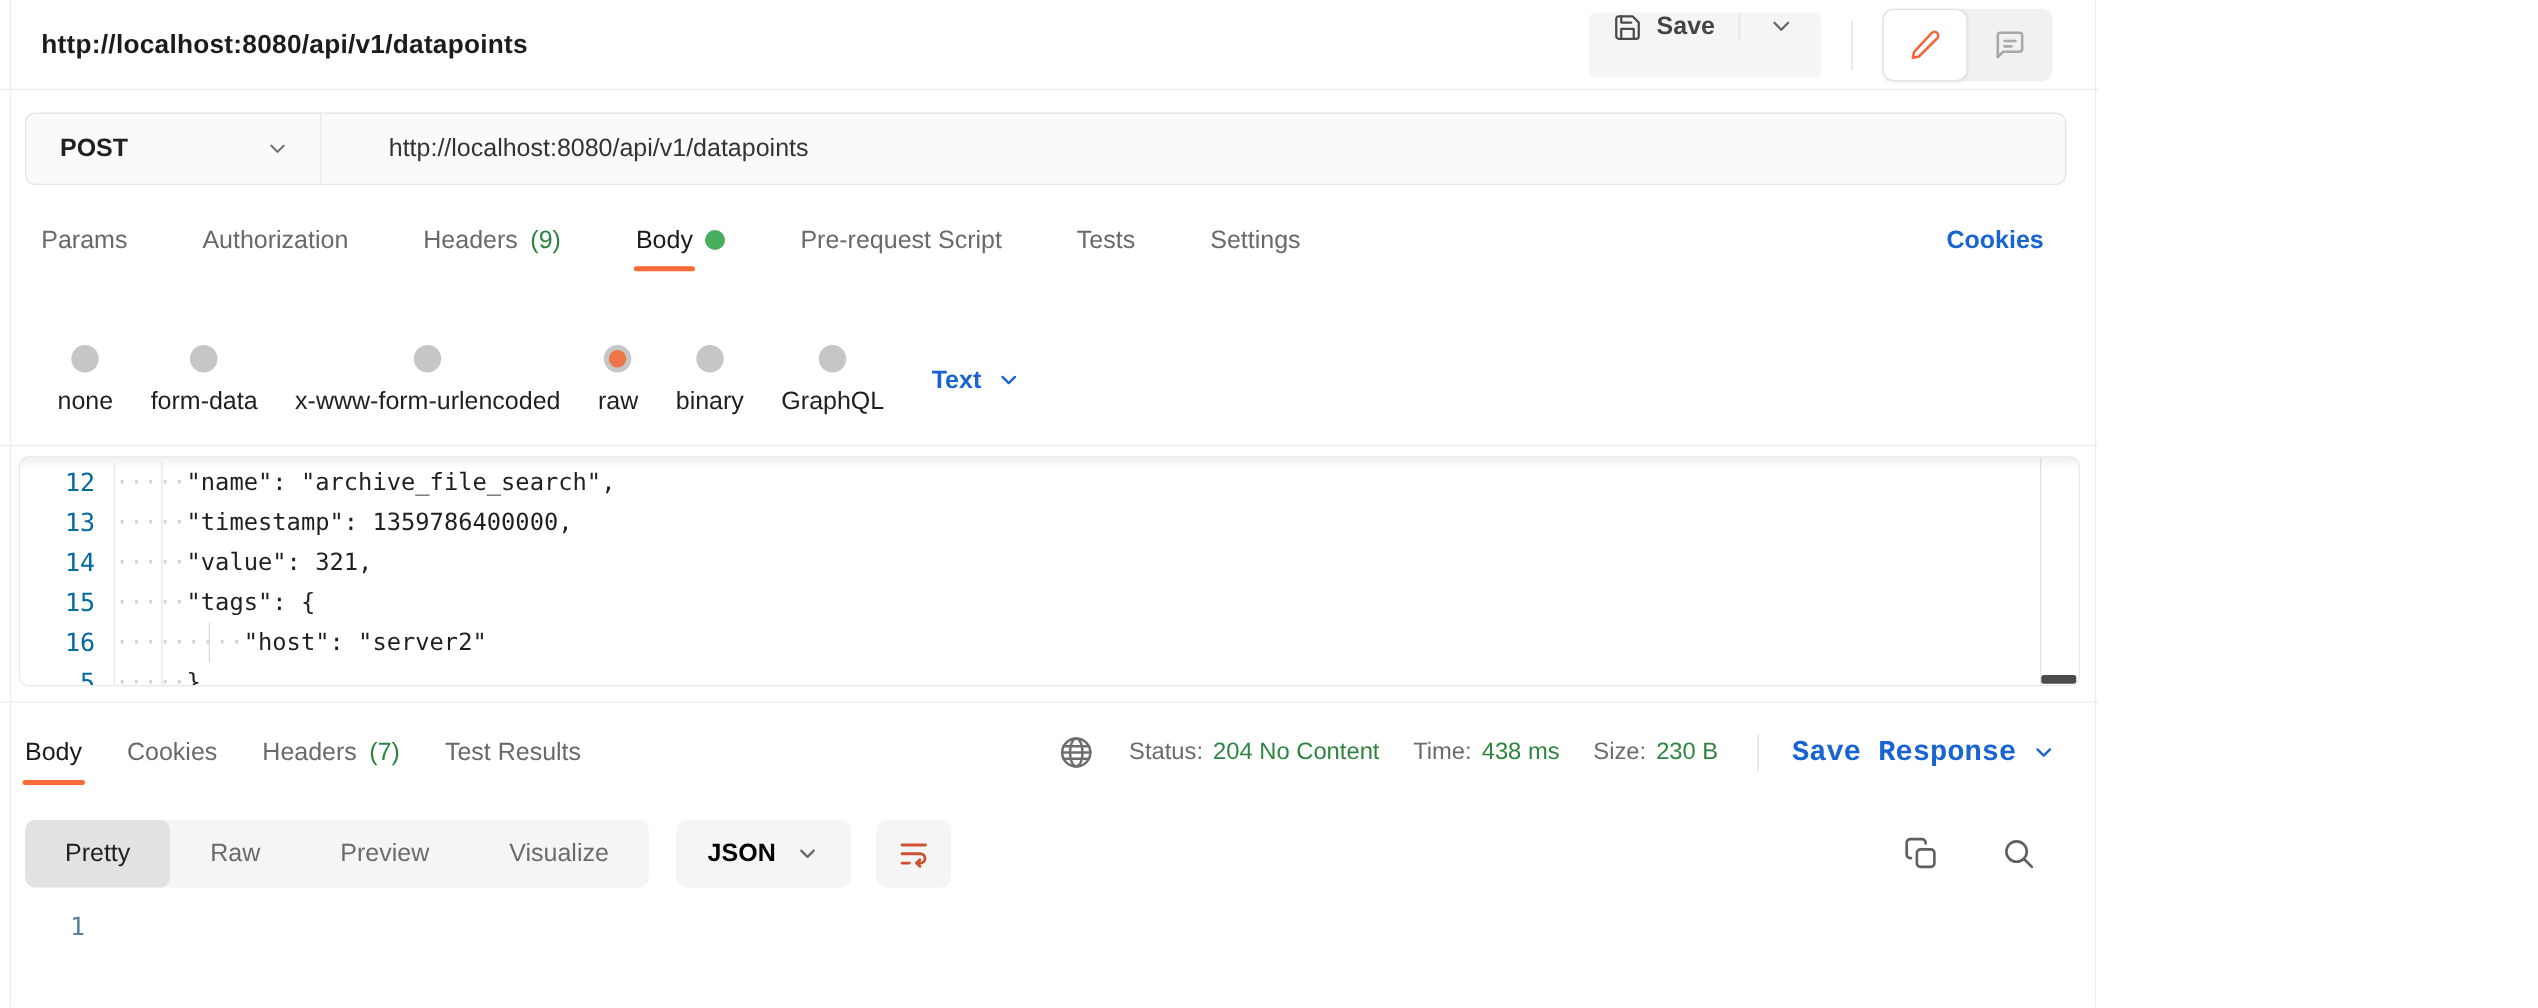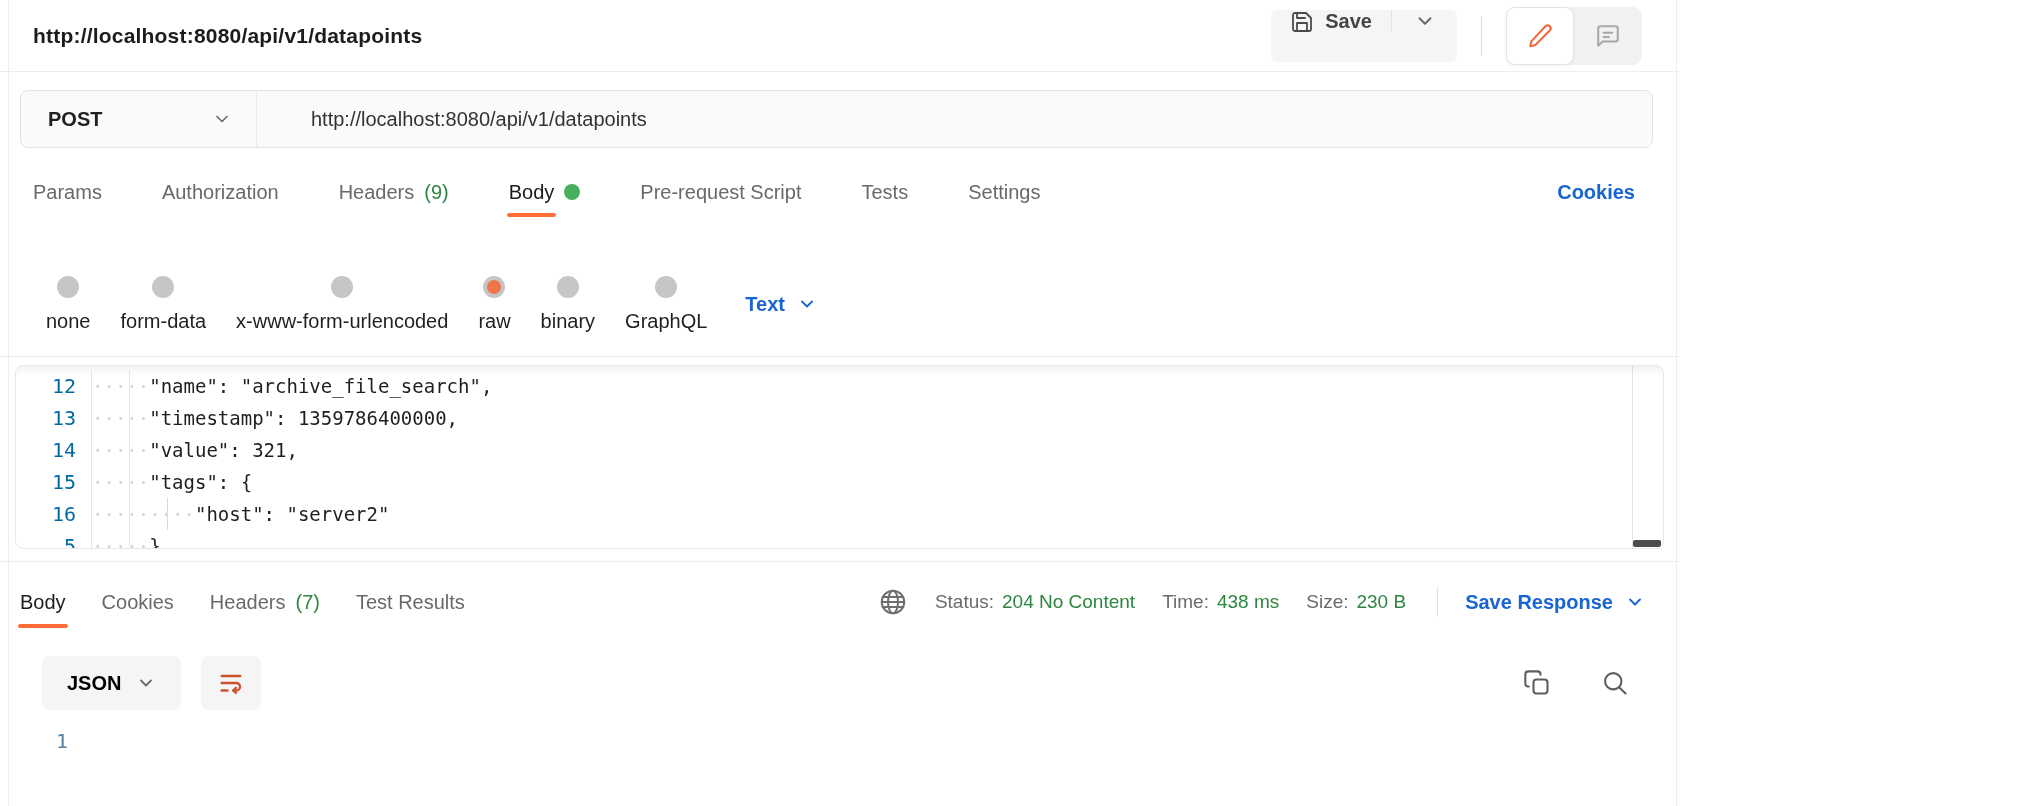--- a/index.html
+++ b/index.html
@@ -70,21 +70,21 @@
 
   .hr2 { height:1px; background:#ececec; margin-top:12px; }
 
   
   .resp-tabs { display:flex; align-items:center; gap:36px; padding:0 34px 0 20px; height:80px; font-size:20px; color:#696969; }
   .resp-tabs .tab.active .tab-label::after { bottom:-14px; }
   .resp-meta { margin-left:auto; display:flex; align-items:center; gap:13px; font-size:19px; color:#6b6b6b; }
   .meta-group { display:flex; align-items:center; gap:8px; margin-left:14px; }
   .meta-val { color:#2e8540; }
   .meta-div { width:1px; height:30px; background:#e0e0e0; margin:0 14px 0 18px; }
-  .save-resp { display:flex; align-items:center; gap:12px; color:#1764d2; font-weight:700; font-size:20px; }
+  .save-resp { display:flex; align-items:center; gap:12px; color:#1764d2; font-weight:700; font-size:23px;font-family:Liberation Mono, monospace; }
 
   
   .view-bar { display:flex; align-items:center; margin:14px 50px 0 20px; height:54px; }
   .seg { display:flex; align-items:stretch; height:54px; background:#f5f5f5; border-radius:8px; font-size:20px; color:#6b6b6b; }
   .seg-item { display:flex; align-items:center; padding:0 32px; border-radius:8px; }
   .seg-item.active { background:#e2e2e2; color:#1f1f1f; }
   .json-btn { margin-left:22px; height:54px; display:flex; align-items:center; gap:15px; background:#f5f5f5; border-radius:8px; padding:0 25px; font-size:20px; font-weight:700; color:#000000; }
   .json-btn .chev { color:#6b6b6b; }
   .wrap-btn { margin-left:20px; width:60px; height:54px; background:#f5f5f5; border-radius:8px; display:flex; align-items:center; justify-content:center; }
   .view-icons { margin-left:auto; display:flex; align-items:center; gap:50px; color:#5f5f5f; }
@@ -310,20 +310,26 @@
         <span class="chev">
           <svg width="20" height="20" viewBox="0 0 24 24" fill="none" stroke="#1764d2" stroke-width="2.2" stroke-linecap="round" stroke-linejoin="round">
               <path d="M6 9l6 6 6-6"></path>
             </svg>
         </span>
       </button>
     </div>
   </div>
 
   <div class="view-bar">
+    <div class="seg">
+      <button class="seg-item active">Pretty</button>
+      <button class="seg-item">Raw</button>
+      <button class="seg-item">Preview</button>
+      <button class="seg-item">Visualize</button>
+    </div>
     <button class="json-btn">
       <span>JSON</span>
       <span class="chev">
         <svg width="20" height="20" viewBox="0 0 24 24" fill="none" stroke="currentColor" stroke-width="2.2" stroke-linecap="round" stroke-linejoin="round">
             <path d="M6 9l6 6 6-6"></path>
           </svg>
       </span>
     </button>
     <button class="wrap-btn">
       <span class="chev">

